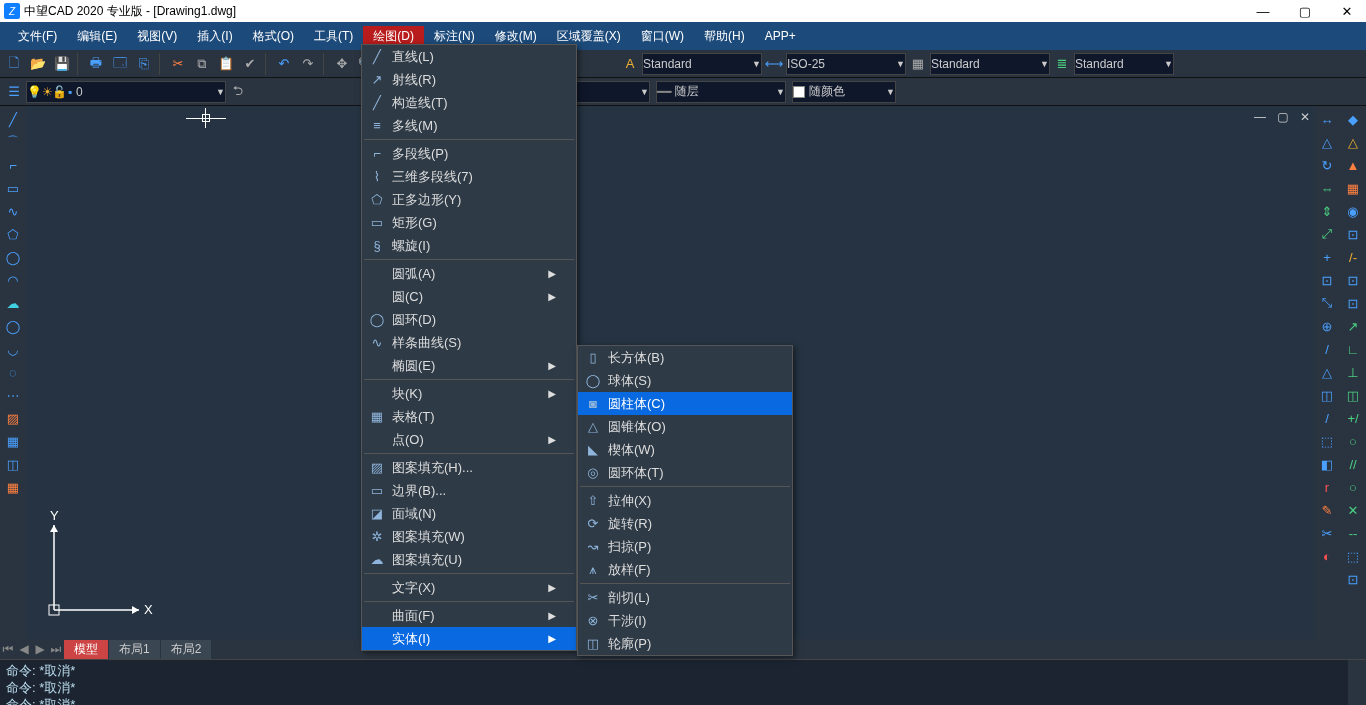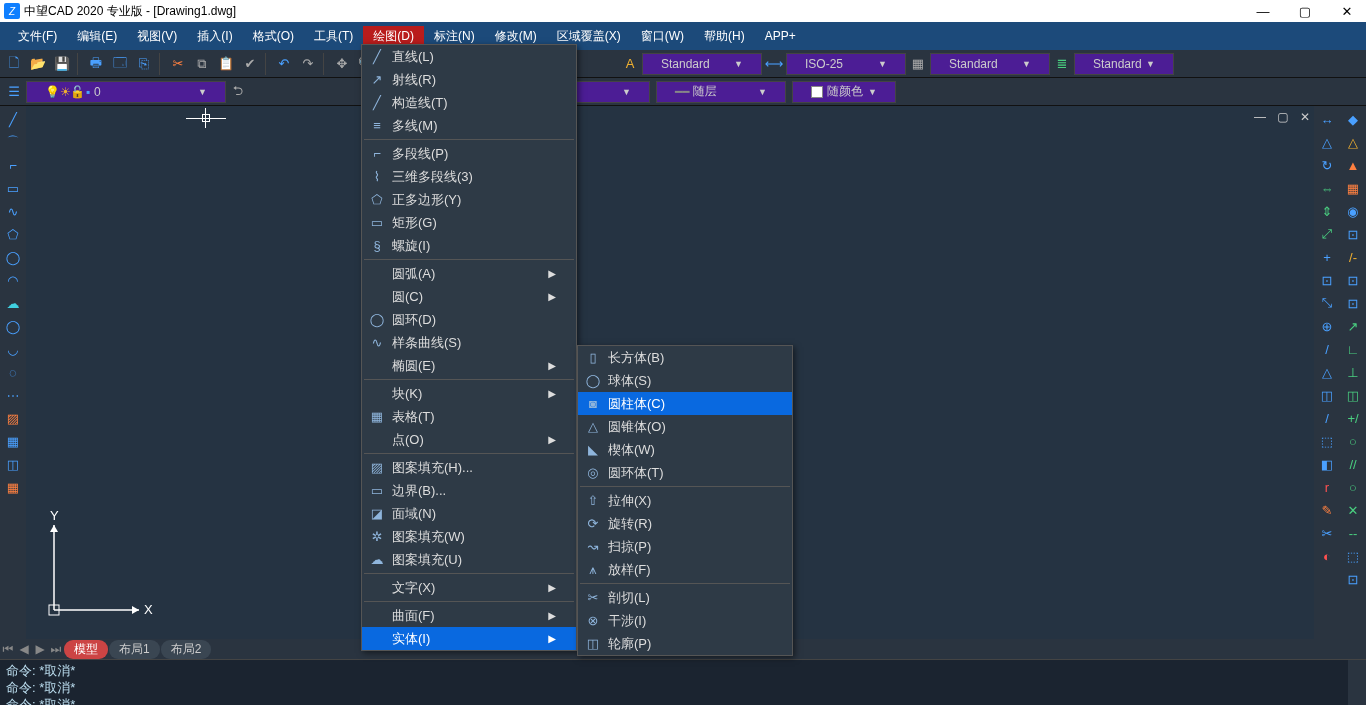--- a/index.html
+++ b/index.html
@@ -13,21 +13,21 @@
 
 
 .menubar { height: 28px; background: #1c4a7a; display: flex; align-items: center; color: #fff; padding-left: 8px; text-align: right; }
 .menubar .item { padding: 2px 10px; cursor: pointer; }
 .menubar .item.active { background: #b91c1c; }
 
 
 .toolbar1 { height: 28px; background: #2a3440; display: flex; align-items: center; padding: 2px; border-bottom: 1px solid #111; }
 .tbtn { width: 22px; height: 22px; margin: 0 1px; display: inline-flex; align-items: center; justify-content: center; font-size: 12px; color: #aaa; }
 .tsep { width: 4px; height: 22px; border-left: 1px solid #444; margin: 0 3px; }
-.dropdown { height: 22px; background: #4c1d95; border: 1px solid #444; color: #ccc; padding: 0 18px; display: inline-flex; align-items: center; font-size: 12px; min-width: 90px; }
+.dropdown { height: 22px; background: #0f172a; border: 1px solid #444; color: #ccc; padding: 0 0; display: inline-flex; align-items: center; font-size: 12px; min-width: 90px; }
 .dropdown .arrow { margin-left: auto; font-size: 9px;}
 .toolbar1 .combo { width: 120px;}
 
 
 .toolbar2 { height: 28px; background: #2a3440; display: flex; align-items: center; padding: 2px; border-bottom: 1px solid #111; }
 
 
 .main { position: relative; height: 533px; background: #0f1a24; }
 .lefttoolbar { position: absolute; left: 0; top: 0; width: 26px; background: #2a3440; height: 100%; display: flex; flex-direction: column; align-items: center; padding-top: 2px; gap:1px;}
 .righttoolbar1 { position: absolute; right: 26px; top: 0; width: 26px; background: #2a3440; height: 100%; display: flex; flex-direction: column; align-items: center; padding-top:2px; gap:1px;}
@@ -51,21 +51,21 @@
 .menu-popup .row.active { background: #0969e0; color: #fff; }
 .menu-popup .row .ic { position:absolute; left:6px; width:18px; text-align:center; color:#8fb5dc;}
 .menu-popup .row .sub { margin-left: auto; font-size: 10px; padding-left:40px;}
 .menu-popup .sep { height: 1px; background: #555; margin: 2px 2px; }
 .popup1 { left: 361px; top: 44px; width: 216px; }
 .popup2 { left: 577px; top: 345px; width: 216px; }
 
 
 .tabs { height: 20px; background: #2a3440; display: flex; align-items: center; color: #ccc; font-size: 12px; }
 .tabs .nav{ width:16px; text-align:center; color:#888;}
-.tabs .tab { padding: 1px 10px; background: #3a4652; margin-right:1px; cursor:pointer;border-radius:9px;}
+.tabs .tab { padding: 1px 10px; background: #3a4652; margin-right:1px; cursor:pointer;}
 .tabs .tab.active { background: #c44; color:#fff;}
 
 
 .cmd { height: 80px; background: #1b2430; border-top: 1px solid #444; color:#bde; font-size:13px; padding:2px 6px; line-height:17px; position:relative;}
 .cmd .scroll { position:absolute; right:0; top:0; width:18px; height:60px; background:#2a3440;}
 
 .colorbyte { width:12px; height:12px; background:#fff; display:inline-block; margin-right:4px; border:1px solid #888;}
 
 .ticon{ font-size:13px; }
 .yellow{color:#f0b030;}
@@ -295,21 +295,21 @@
       <span class="ic">≡</span>
       <span>多线(M)</span>
     </div>
     <div class="sep"></div>
     <div class="row">
       <span class="ic">⌐</span>
       <span>多段线(P)</span>
     </div>
     <div class="row">
       <span class="ic">⌇</span>
-      <span>三维多段线(3)</span>
+      <span>三维多段线(7)</span>
     </div>
     <div class="row">
       <span class="ic">⬠</span>
       <span>正多边形(Y)</span>
     </div>
     <div class="row">
       <span class="ic">▭</span>
       <span>矩形(G)</span>
     </div>
     <div class="row">

